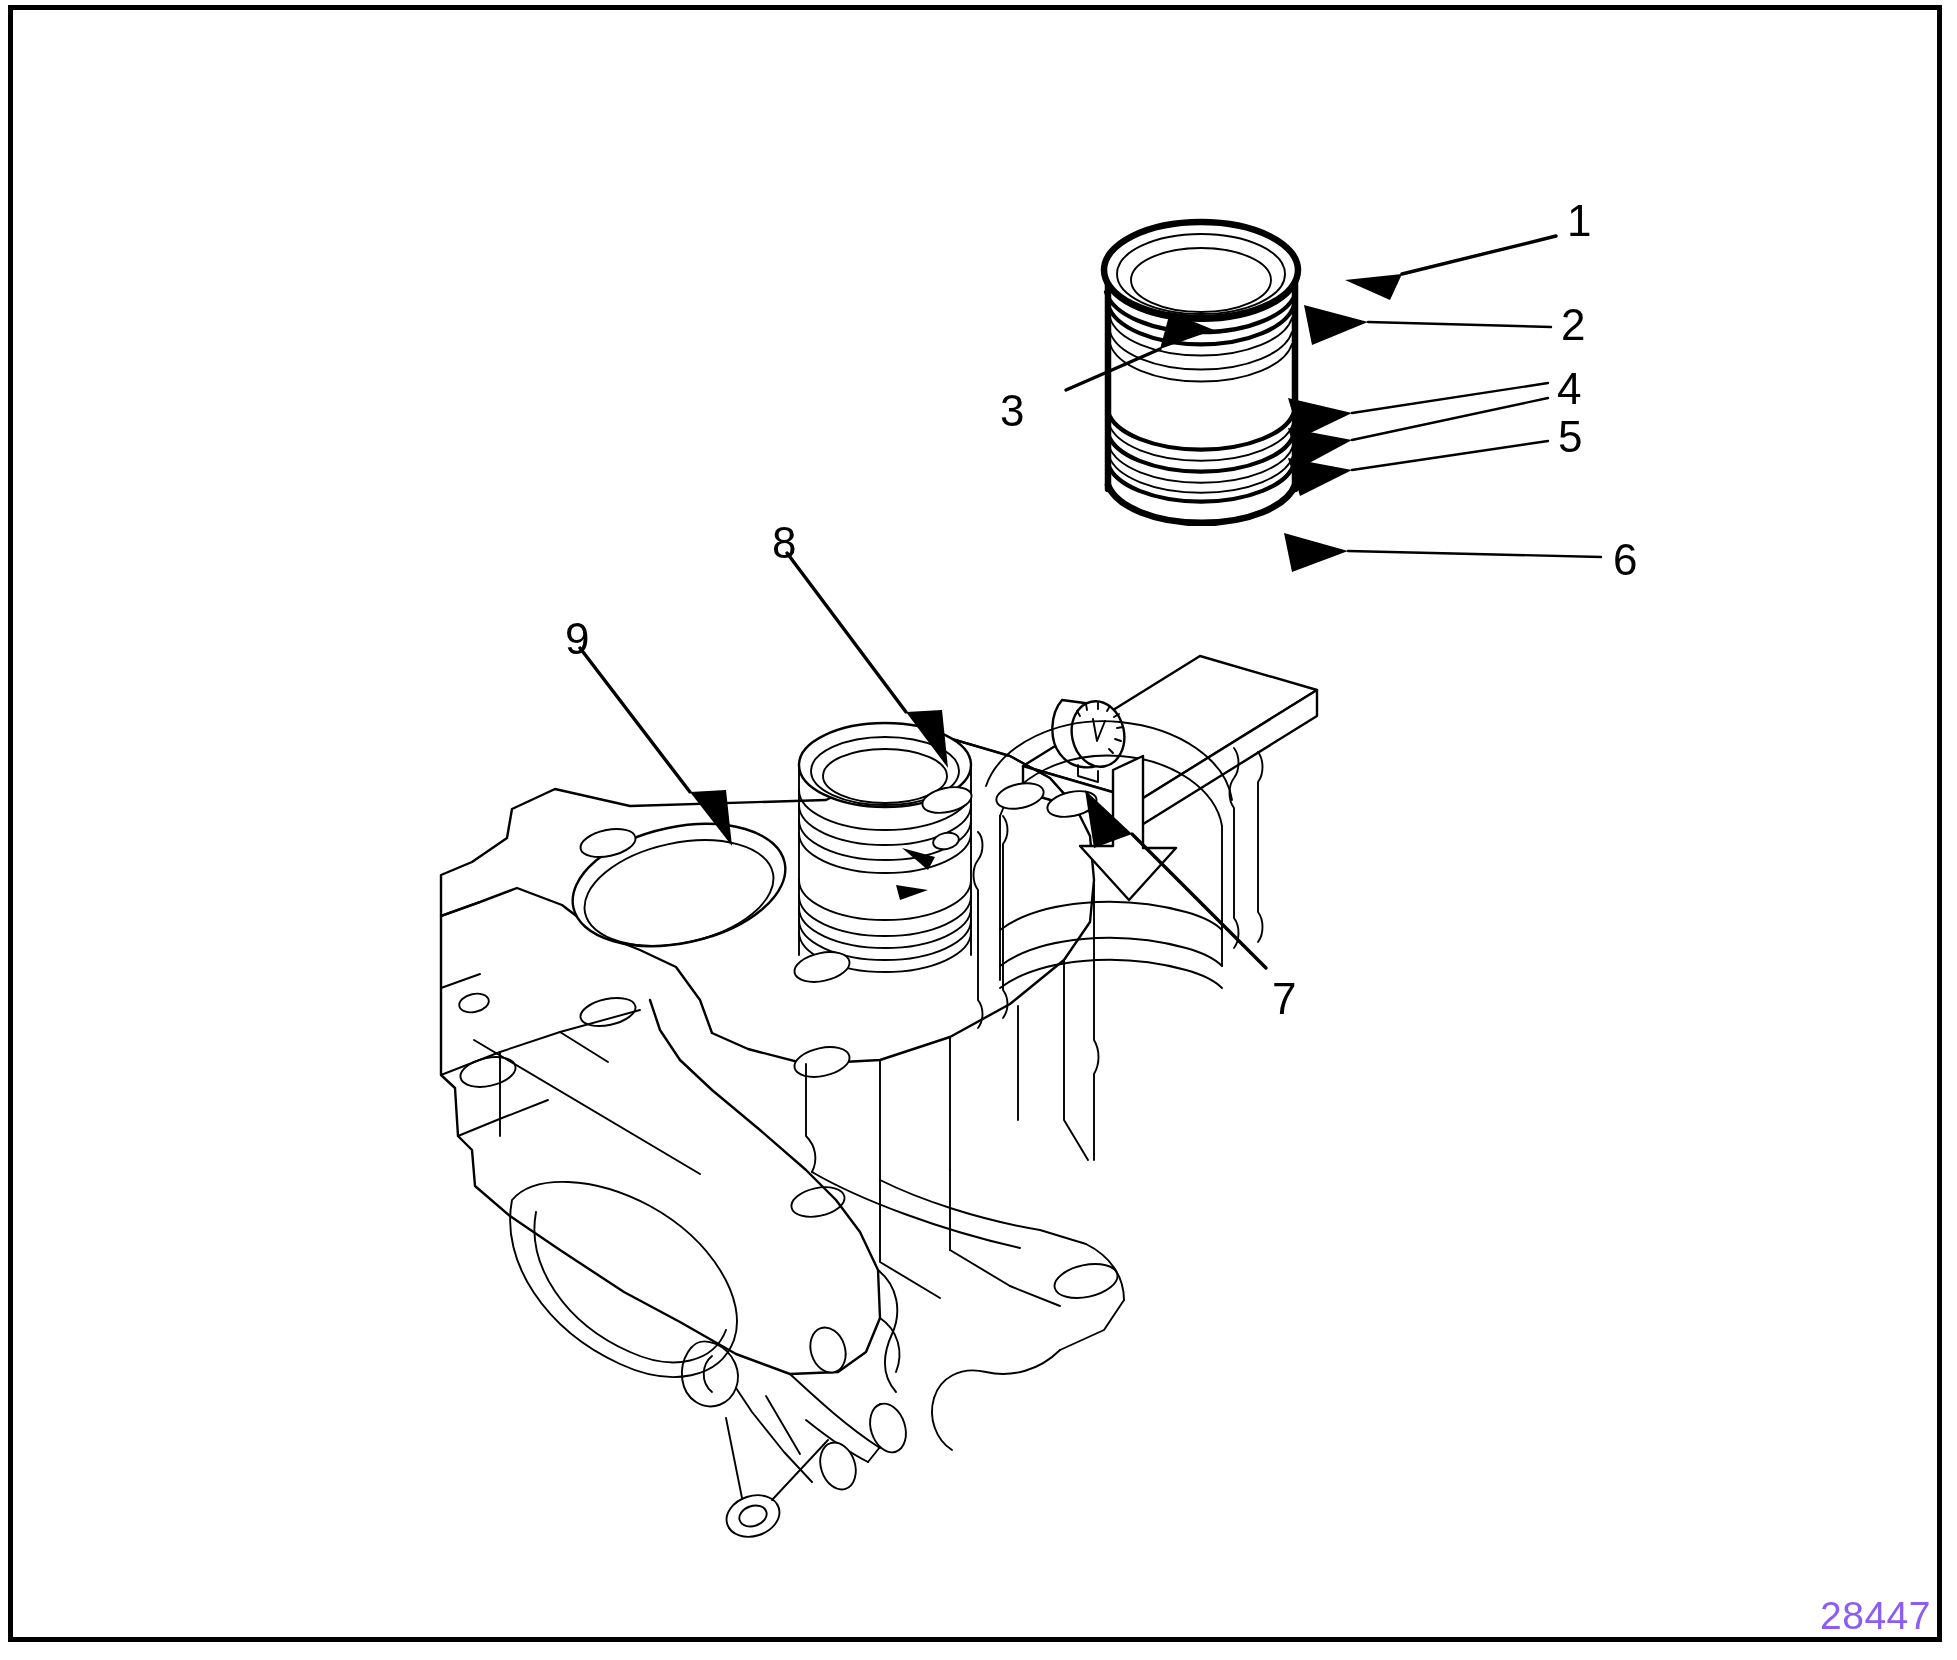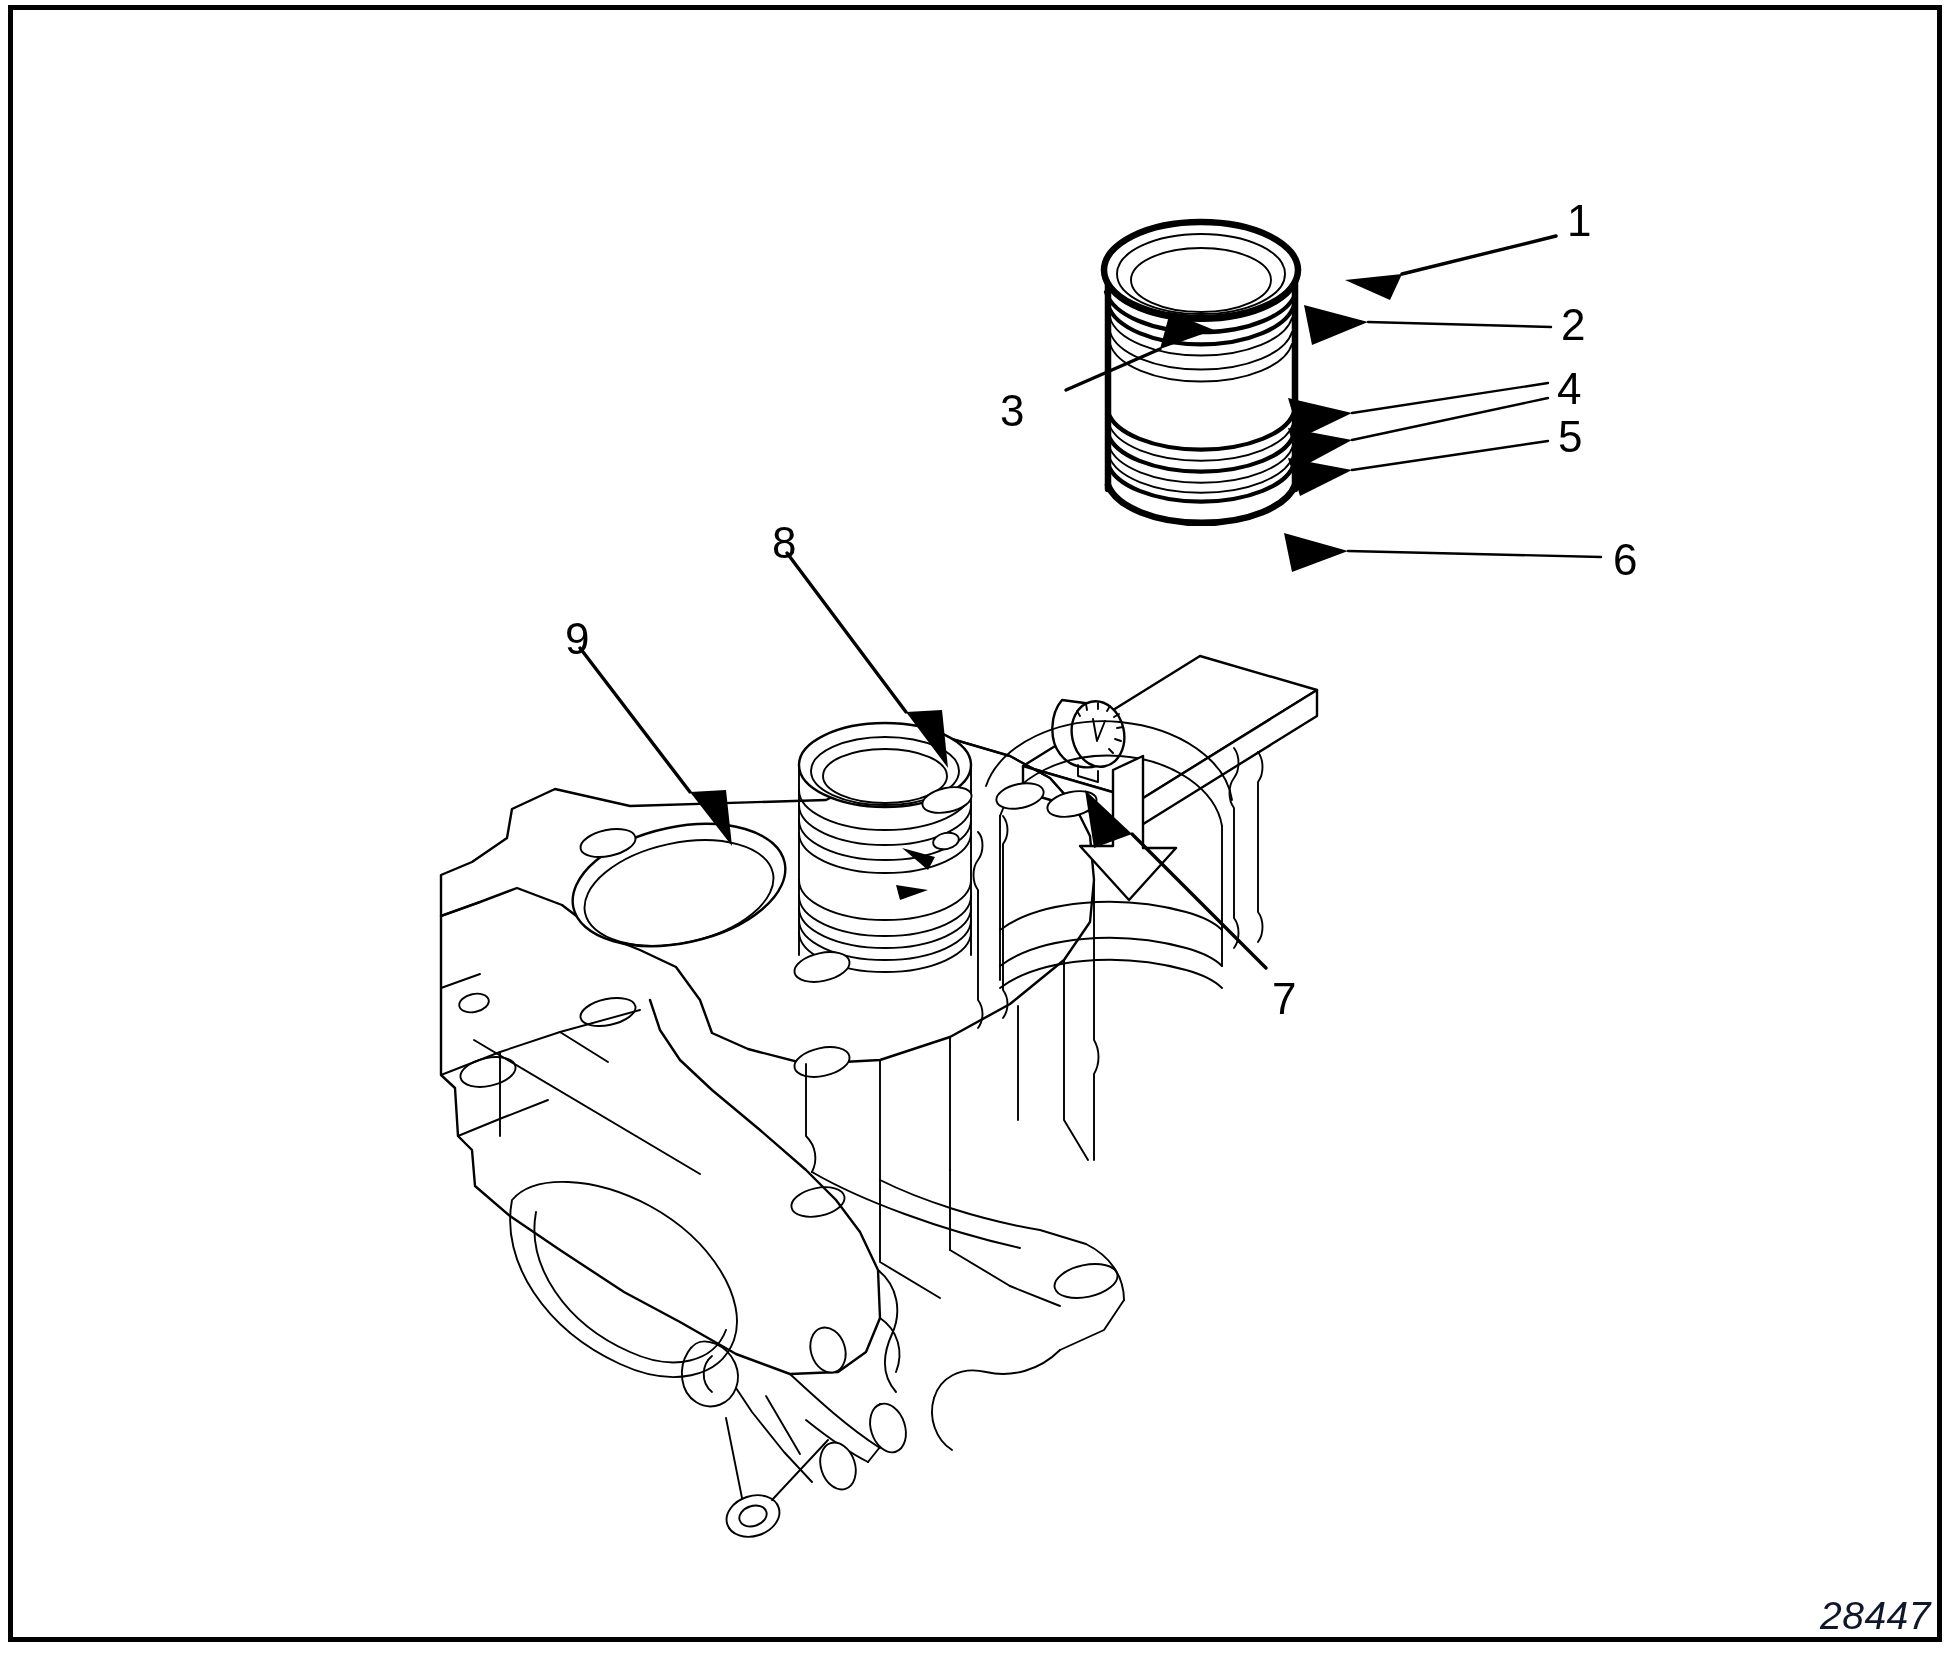--- a/index.html
+++ b/index.html
@@ -41,23 +41,22 @@
     color: #000000;
     line-height: 1;
     white-space: nowrap;
   }
   #refnum {
     position: absolute;
     right: 26px;
     bottom: 22px;
     font-family: "Liberation Sans", sans-serif;
     font-size: 39px;
-    color: #0f172a;
+    color: #8b5cf6;
     letter-spacing: 0.5px;
-    font-style: italic;
   }
 </style>
 </head>
 <body>
 
 <div id="page">
 
   <div id="frame"></div>
 
   <svg id="art" viewBox="0 0 1957 1660" xmlns="http://www.w3.org/2000/svg">

